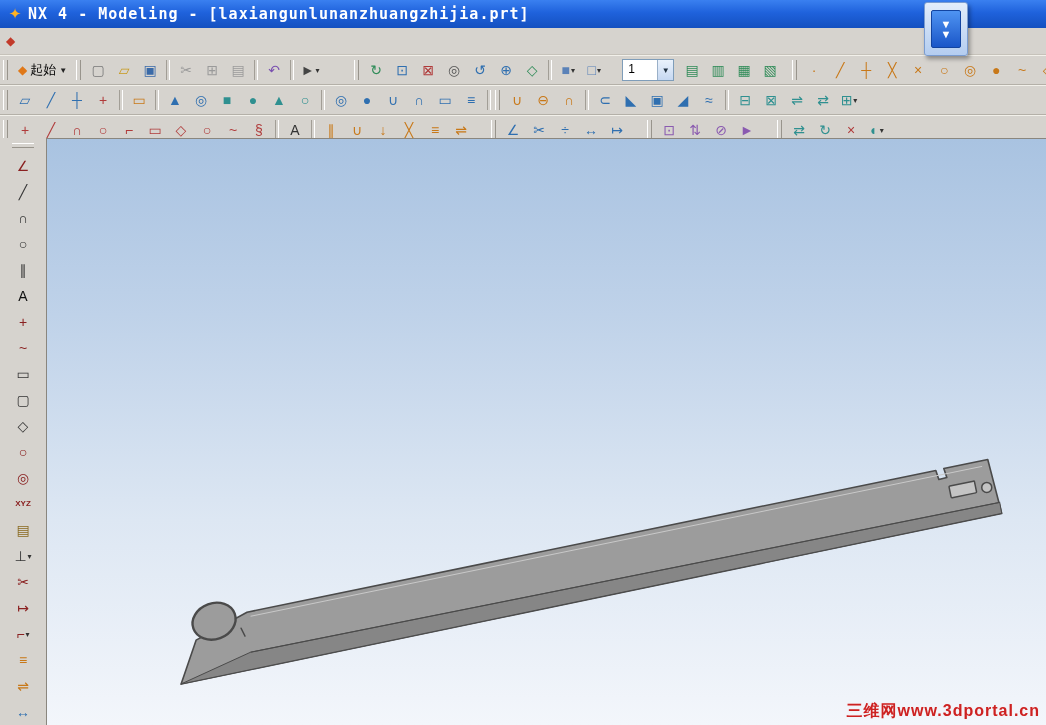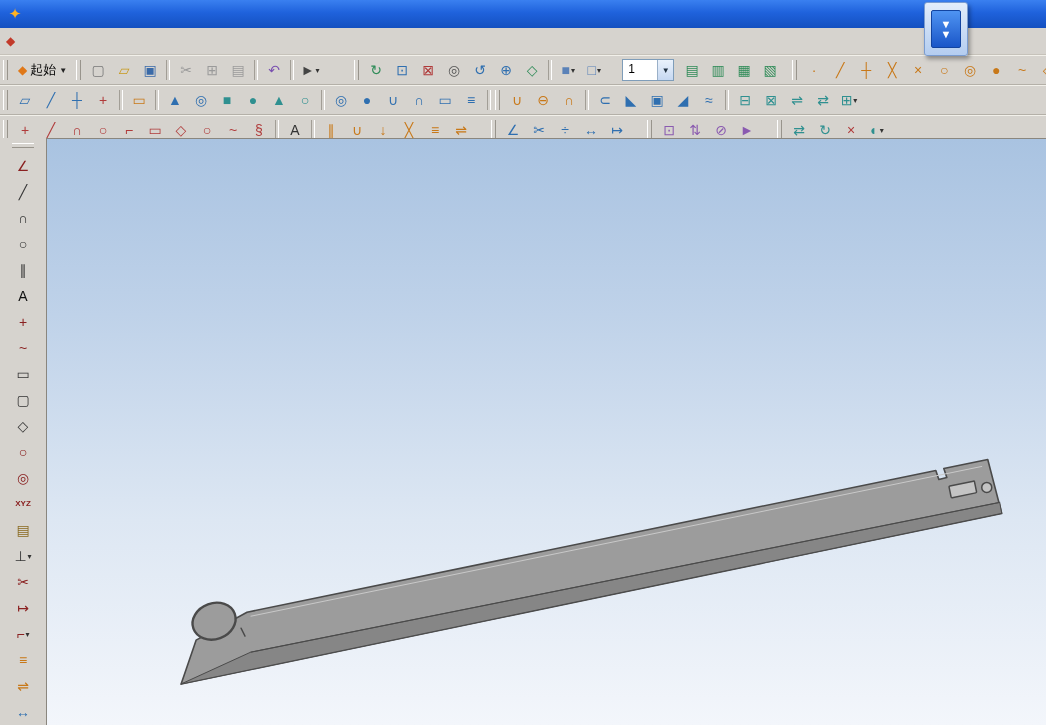--- a/index.html
+++ b/index.html
@@ -48,20 +48,21 @@
   .dockbtn{position:absolute;top:2px;left:924px;width:42px;height:52px;background:linear-gradient(#e2edfb,#b4cdf0);border:1px solid #7a9cd0;border-radius:3px;box-shadow:2px 3px 4px rgba(0,0,0,0.35);display:flex;align-items:center;justify-content:center;z-index:30;}
   .dockbtn-inner{width:28px;height:36px;background:linear-gradient(#4f94f2,#1a56c8);border:1px solid #1244a0;border-radius:2px;color:#fff;display:flex;flex-direction:column;align-items:center;justify-content:center;font-size:11px;line-height:10px;}
 </style>
 </head>
 <body>
 
 <div id="root">
 
   <div class="titlebar">
     <span class="nx-logo">✦</span>
+    <span class="title-text">NX 4 - Modeling - [laxiangunlunanzhuangzhijia.prt]</span>
   </div>
 
   <div class="menubar">
     <span class="app-menu-icon">◆</span>
   </div>
 
   <div class="toolrow">
     <span class="tb-grip"></span>
     <span class="start-btn">
       <span class="start-icon">◆</span>
@@ -485,20 +486,21 @@
 
         <ellipse cx="167" cy="483" rx="22" ry="18" transform="rotate(-20 167 483)" stroke-width="2.4" fill="#9c9c9c"></ellipse>
 
         <line x1="194" y1="490" x2="198" y2="498" stroke-width="1.4"></line>
 
         <rect x="904" y="345" width="26" height="12" rx="1" transform="rotate(-11.5 917 351)" stroke-width="1.5" fill="#c4c4c4"></rect>
 
         <circle cx="941" cy="349" r="5" stroke-width="1.5" fill="#c4c4c4"></circle>
       </g>
     </svg>
+    <div class="watermark">三维网www.3dportal.cn</div>
   </div>
 
   <div class="dockbtn">
     <div class="dockbtn-inner">
       <span>▼</span>
       <span>▼</span>
     </div>
   </div>
 
 </div>

